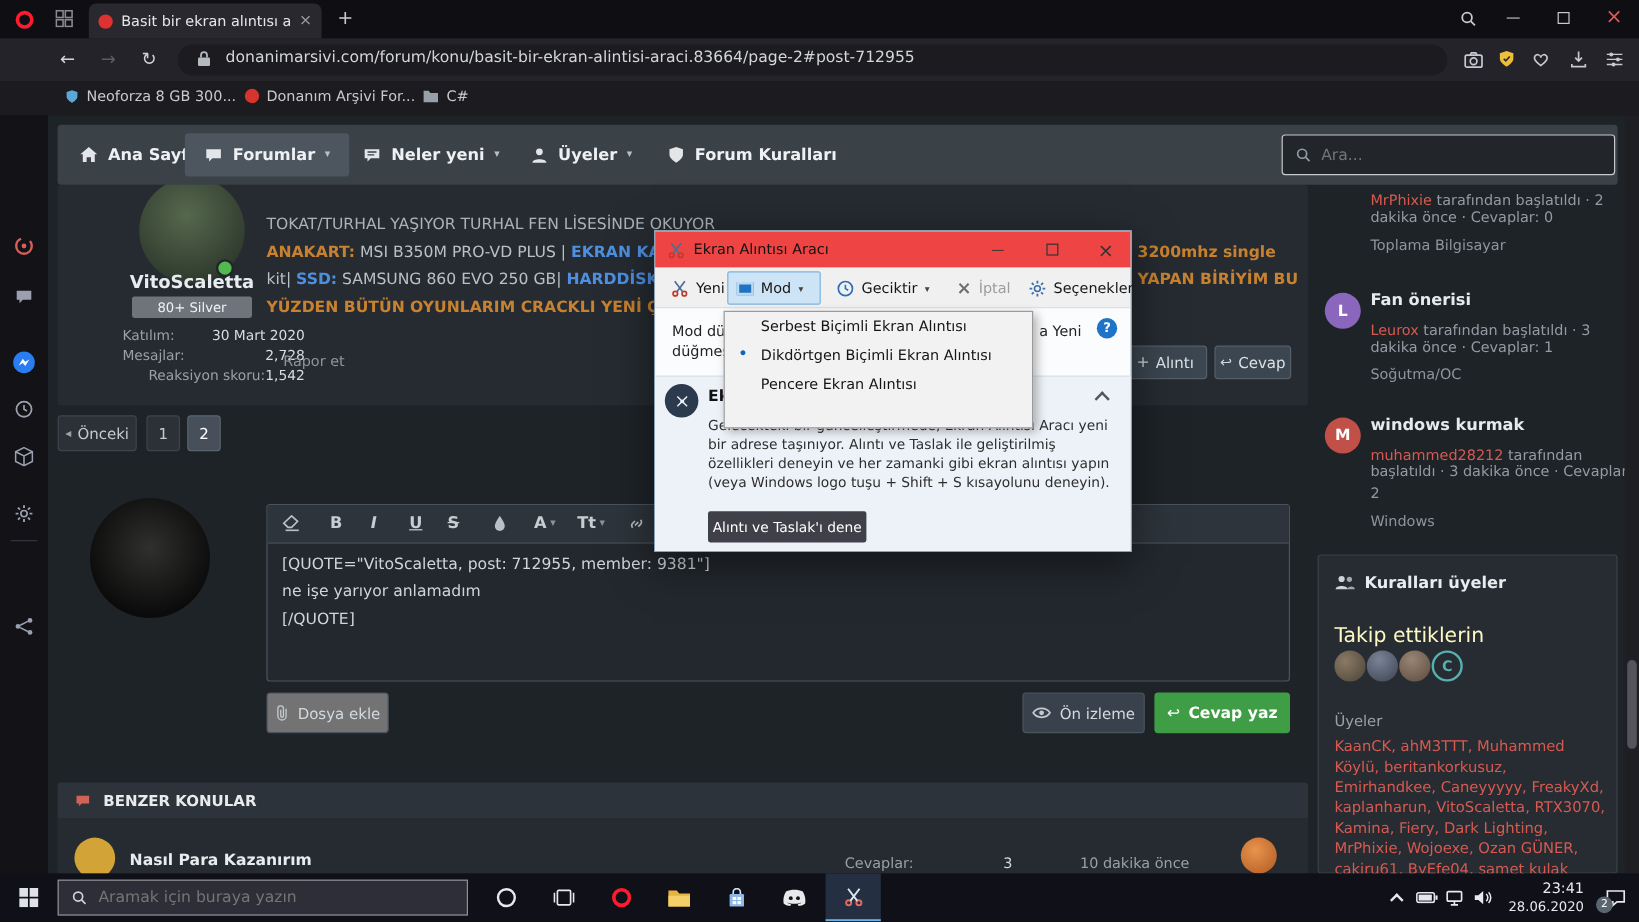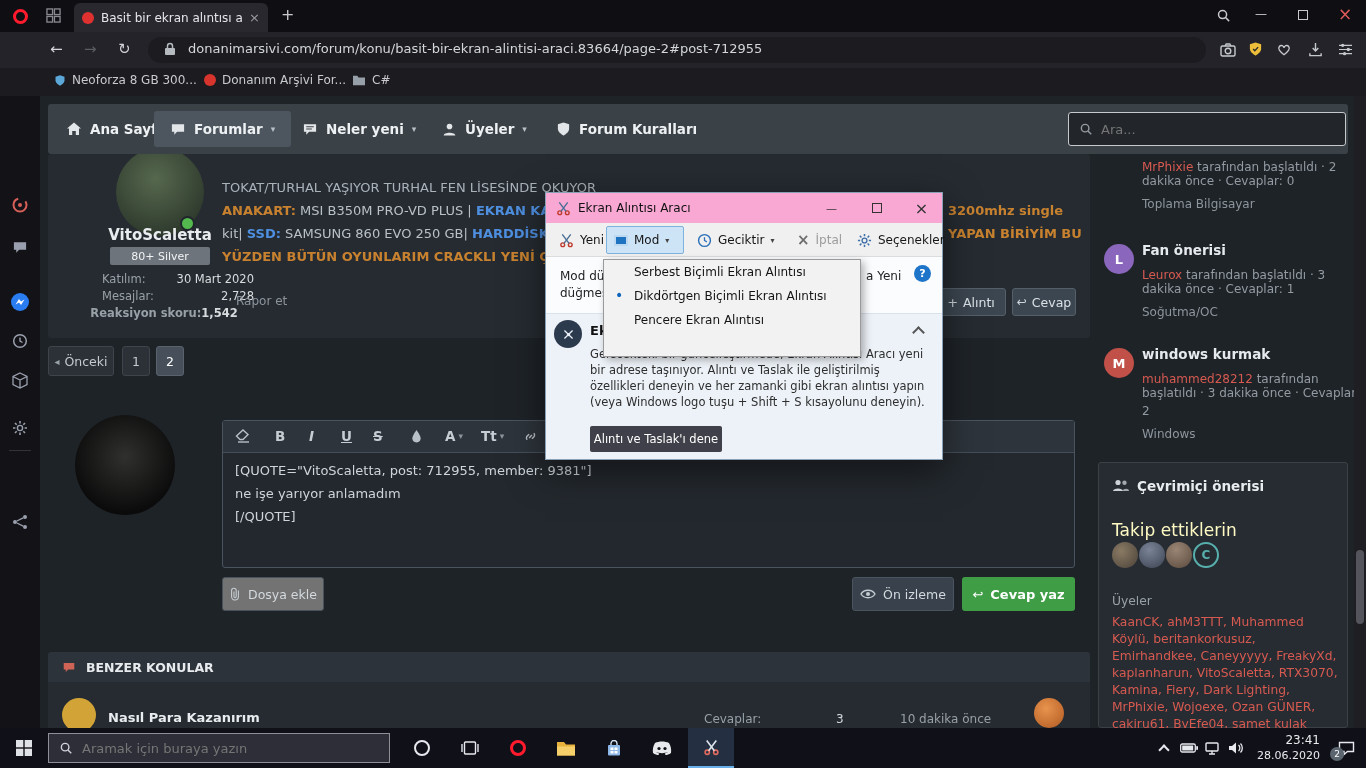--- a/index.html
+++ b/index.html
@@ -237,21 +237,21 @@
       <span style="font-size:11px;color:#f0f2f4;">80+ Silver</span>
     </div>
     <div class="abs flex" style="left:62px;top:176px;width:152px;justify-content:space-between;z-index:3;">
       <span style="font-size:11.5px;color:#99a1a8;">Katılım:</span>
       <span style="font-size:11.5px;color:#d8dcdf;">30 Mart 2020</span>
     </div>
     <div class="abs flex" style="left:62px;top:193px;width:152px;justify-content:space-between;z-index:3;">
       <span style="font-size:11.5px;color:#99a1a8;">Mesajlar:</span>
       <span style="font-size:11.5px;color:#d8dcdf;">2,728</span>
     </div>
-    <div class="abs flex" style="left:48px;top:210px;width:152px;justify-content:center;z-index:3;font-weight:bold;">
+    <div class="abs flex" style="left:62px;top:210px;width:152px;justify-content:flex-end;z-index:3;">
       <span style="font-size:11.5px;color:#99a1a8;">Reaksiyon skoru:</span>
       <span style="font-size:11.5px;color:#d8dcdf;">1,542</span>
     </div>
 
     <div class="abs" style="left:182px;top:84px;font-size:13px;white-space:nowrap;z-index:3;">
       <span style="color:#aab3ba;">TOKAT/TURHAL YAŞIYOR TURHAL FEN LİSESİNDE OKUYOR</span>
     </div>
     <div class="abs" style="left:182px;top:107px;font-size:13px;white-space:nowrap;z-index:3;">
       <span style="color:#c8822f;font-weight:bold;margin-top:32px;">ANAKART:</span>
       <span style="color:#b9c1c7;">MSI B350M PRO-VD PLUS</span>
@@ -400,38 +400,38 @@
 
     <div class="abs" style="left:1058px;top:366px;width:250px;height:266px;background:#262c32;border:1px solid #3a4147;border-radius:3px;z-index:3;"></div>
     <div class="abs flex" style="left:1072px;top:382px;color:#ccd2d7;z-index:4;">
       <svg class="i" width="18" height="14" viewBox="0 0 18 14">
           <circle cx="6" cy="4.5" r="2.6" fill="currentColor"></circle>
           <path d="M1 13 C1 9.5 11 9.5 11 13 Z" fill="currentColor"></path>
           <circle cx="12.5" cy="4.8" r="2.2" fill="currentColor" opacity=".75"></circle>
           <path d="M10.5 13 C11.5 10 17 10.2 17 13 Z" fill="currentColor" opacity=".75"></path>
         </svg>
     </div>
-    <div class="abs" style="left:1097px;top:382px;font-size:13.5px;font-weight:bold;color:#e9ecef;z-index:4;">Çevrimiçi önerisi</div>
+    <div class="abs" style="left:1097px;top:382px;font-size:13.5px;font-weight:bold;color:#e9ecef;z-index:4;">Kuralları üyeler</div>
     <div class="abs" style="left:1072px;top:424px;font-size:17px;color:#fef9c3;z-index:4;">Takip ettiklerin</div>
     <div class="abs circle" style="left:1072px;top:446px;width:26px;height:26px;background:radial-gradient(circle at 35% 35%, #8a7a64, #4a4238);z-index:4;"></div>
     <div class="abs circle" style="left:1099px;top:446px;width:26px;height:26px;background:radial-gradient(circle at 40% 30%, #7a8496, #3c4352);z-index:4;"></div>
     <div class="abs circle" style="left:1126px;top:446px;width:26px;height:26px;background:radial-gradient(circle at 40% 30%, #9a8574, #5a4a3e);z-index:4;"></div>
     <div class="abs circle flex" style="left:1153px;top:446px;width:26px;height:26px;border:2px solid #57b0ad;justify-content:center;z-index:4;">
       <span style="font-size:12px;font-weight:bold;color:#57b0ad;">C</span>
     </div>
     <div class="abs" style="left:1072px;top:498px;font-size:12.3px;color:#99a1a8;z-index:4;">Üyeler</div>
     <div class="abs" style="left:1072px;top:518px;width:228px;font-size:12.3px;line-height:17px;color:#d75a50;z-index:4;">KaanCK, ahM3TTT, Muhammed Köylü, beritankorkusuz, Emirhandkee, Caneyyyyy, FreakyXd, kaplanharun, VitoScaletta, RTX3070, Kamina, Fiery, Dark Lighting, MrPhixie, Wojoexe, Ozan GÜNER, cakiru61, ByEfe04, samet kulak</div>
   </div>
 
   <div class="abs" style="left:1354px;top:96px;width:12px;height:632px;background:#1e1e23;z-index:6;">
     <div class="abs" style="left:2px;top:454px;width:8px;height:74px;background:#54545c;border-radius:4px;"></div>
   </div>
 
   <div class="abs" style="left:545px;top:192px;width:398px;height:268px;background:#f0f0f0;border:1px solid #8aa0b4;box-shadow:0 10px 34px rgba(0,0,0,.5);z-index:50;">
-    <div class="abs" style="left:0;top:0;width:396px;height:30px;background:#f9a8d4;">
+    <div class="abs" style="left:0;top:0;width:396px;height:30px;background:#ef4444;">
       <span class="abs flex" style="left:10px;top:8px;">
         <svg class="i" width="15" height="15" viewBox="0 0 16 16">
             <circle cx="4" cy="12.5" r="2" fill="none" stroke="#c0392b" stroke-width="1.5"></circle>
             <circle cx="12" cy="12.5" r="2" fill="none" stroke="#c0392b" stroke-width="1.5"></circle>
             <path d="M5.3 11 L12.5 1.5 M10.7 11 L3.5 1.5" stroke="#4a6f94" stroke-width="1.5"></path>
           </svg>
       </span>
       <span class="abs" style="left:32px;top:8px;font-size:12px;color:#111;">Ekran Alıntısı Aracı</span>
       <div class="abs flex" style="left:263px;top:0;width:45px;height:30px;justify-content:center;">
         <span style="font-size:11px;color:#333;">—</span>

